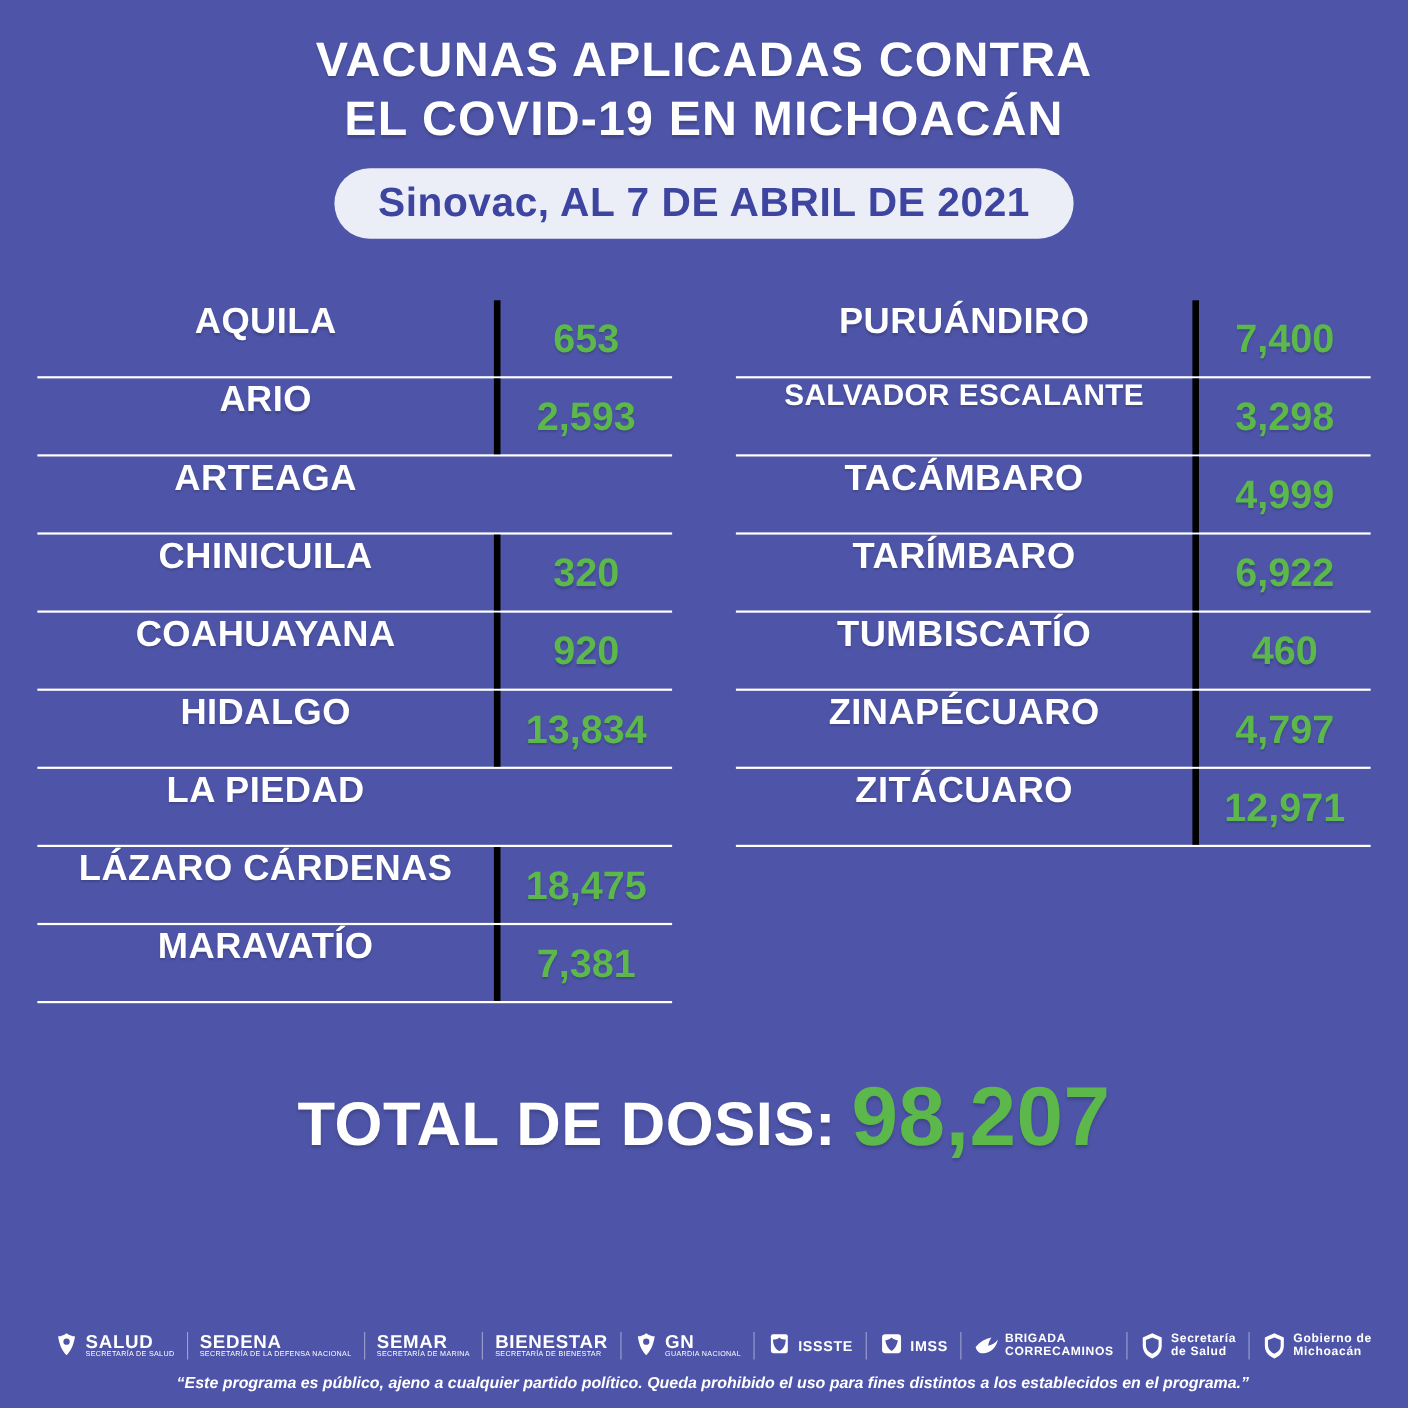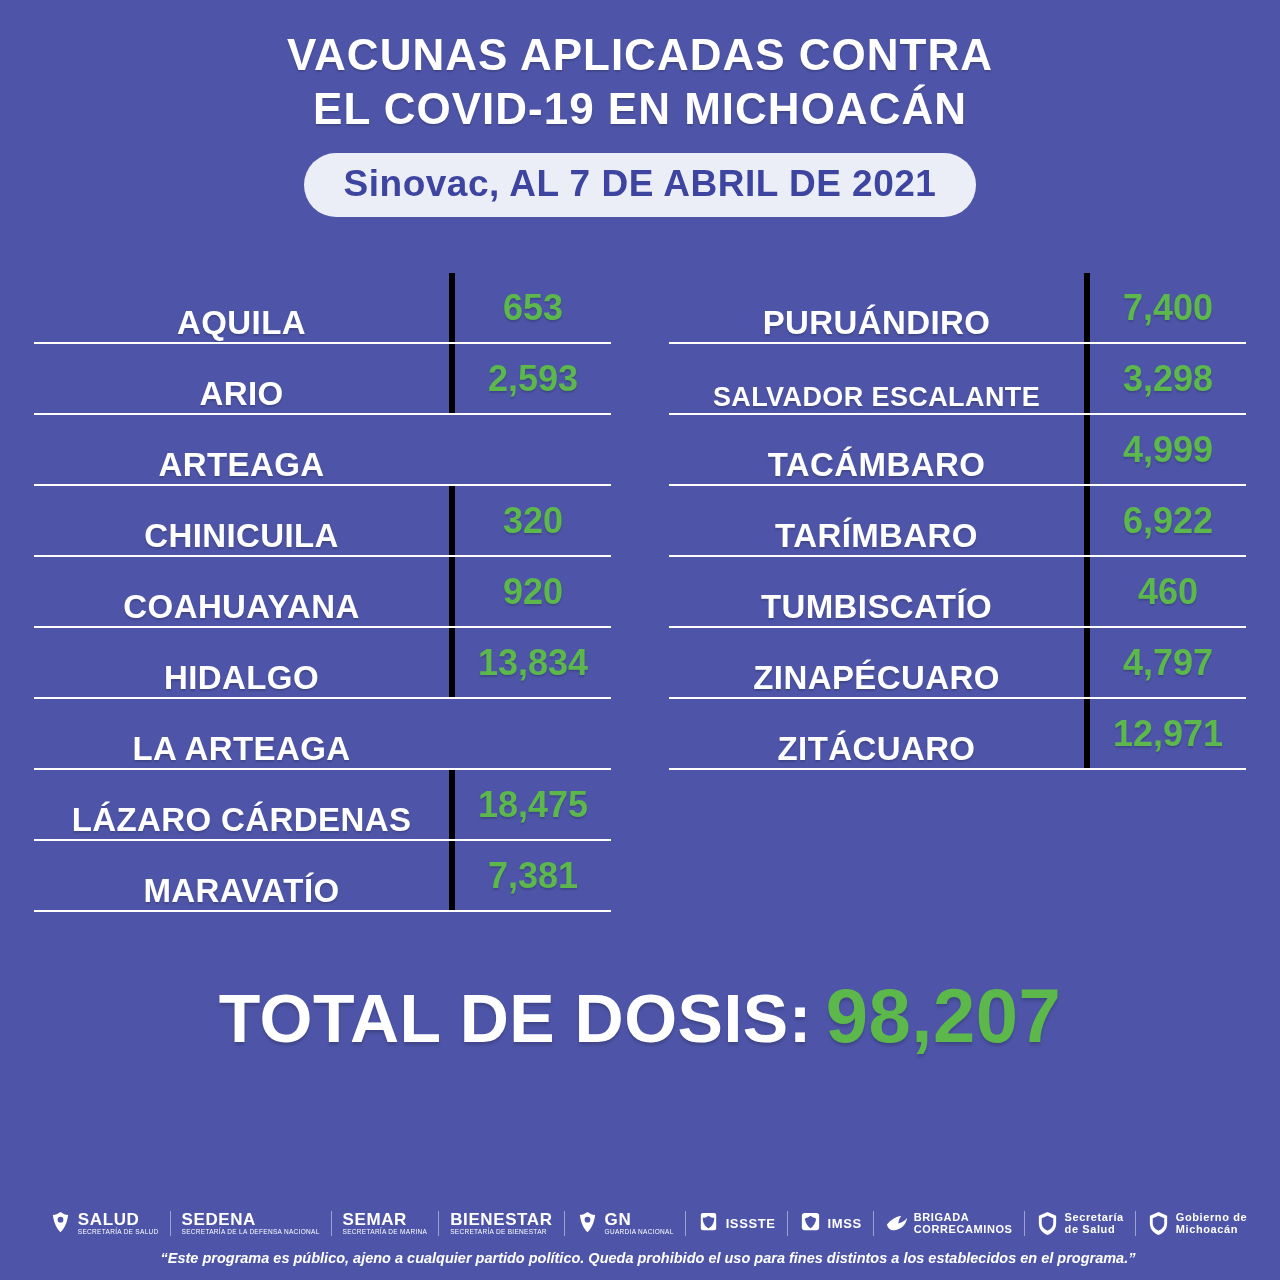--- a/index.html
+++ b/index.html
@@ -47,21 +47,21 @@
   .tables {
     margin-top: 56px;
     display: flex;
     justify-content: center;
     gap: 58px;
     padding: 0 34px;
   }
   .table { width: 590px; }
   .row {
     display: flex;
-    align-items: flex-end;
+    align-items: flex-start;
     height: 71px;
     border-bottom: 2px solid #ffffff;
   }
   .row.last { border-bottom: 2px solid #ffffff; }
   .muni {
     flex: 0 0 415px;
     text-align: center;
     color: #ffffff;
     font-weight: bold;
     font-size: 33px;
@@ -87,21 +87,21 @@
   .total {
     margin-top: 60px;
     display: flex;
     align-items: baseline;
     justify-content: center;
     gap: 14px;
   }
   .total-label {
     color: #ffffff;
     font-weight: bold;
-    font-size: 68px;
+    font-size: 56px;
     letter-spacing: .5px;
     text-shadow: 0 3px 3px rgba(0,0,0,.18);
     text-align: center;
   }
   .total-value {
     color: #5cb84a;
     font-weight: bold;
     font-size: 76px;
     letter-spacing: .5px;
     text-shadow: 0 3px 3px rgba(0,0,0,.18);
@@ -187,21 +187,21 @@
       </div>
       <div class="row">
         <div class="muni">COAHUAYANA</div>
         <div class="val">920</div>
       </div>
       <div class="row">
         <div class="muni">HIDALGO</div>
         <div class="val">13,834</div>
       </div>
       <div class="row">
-        <div class="muni">LA ARTEAGA</div>
+        <div class="muni">LA PIEDAD</div>
       </div>
       <div class="row">
         <div class="muni">LÁZARO CÁRDENAS</div>
         <div class="val">18,475</div>
       </div>
       <div class="row last">
         <div class="muni">MARAVATÍO</div>
         <div class="val">7,381</div>
       </div>
     </div>

